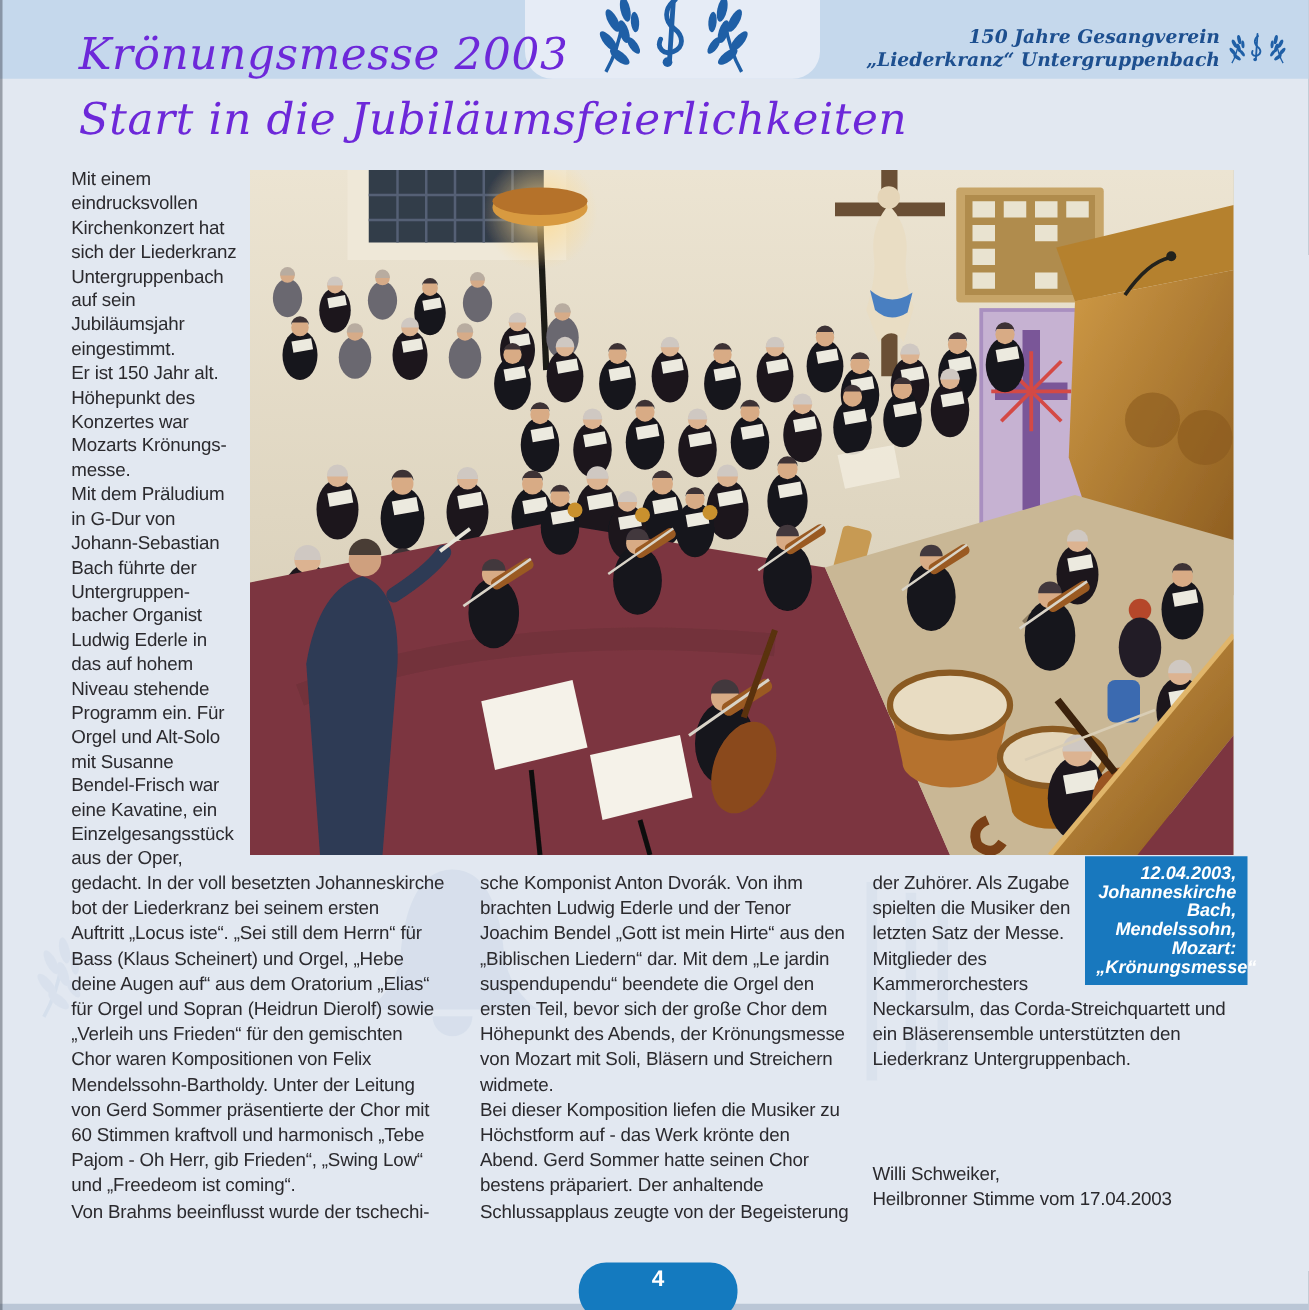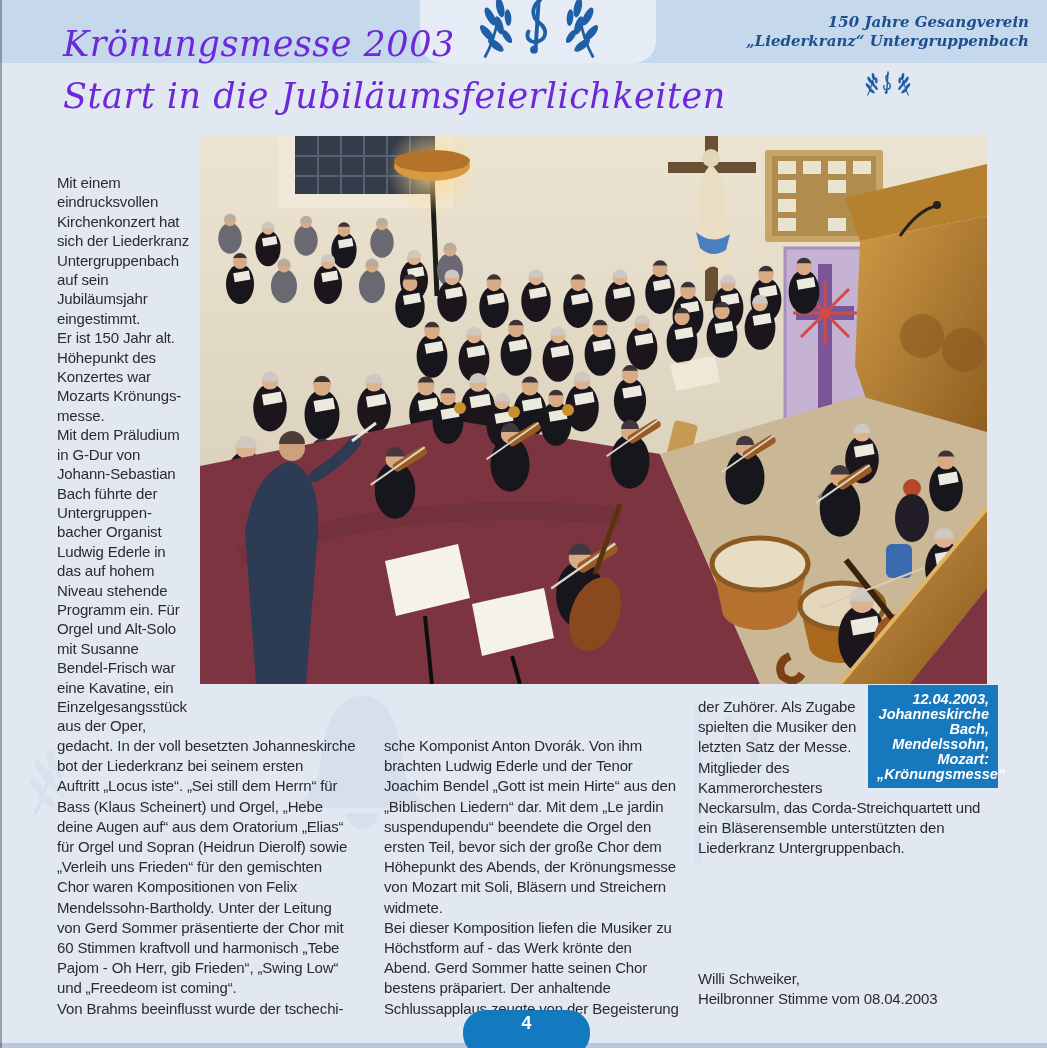--- a/index.html
+++ b/index.html
@@ -3,29 +3,29 @@
 <meta charset="utf-8">
 <style>
   html,body{margin:0;padding:0;background:#9aa3af;}
   .page{position:relative;width:1047px;height:1048px;background:#e2e8f1;overflow:hidden;
         font-family:"Liberation Sans",sans-serif;color:#2b2a2e;}
   .edge-line{position:absolute;left:0;top:0;width:2px;height:100%;background:rgba(45,50,62,.4);z-index:40;}
   .header-band{position:absolute;left:0;top:0;width:100%;height:63px;background:#c5d8ec;}
   .logo-panel{position:absolute;left:420px;top:0;width:236px;height:63px;background:#e6ecf6;
               border-radius:0 0 22px 22px;overflow:hidden;}
   .emblem-big{position:absolute;left:26px;top:-9px;width:186px;height:72px;}
-  .brand{position:absolute;right:18px;top:13px;display:flex;align-items:center;gap:7px;z-index:5;flex-direction:column;}
+  .brand{position:absolute;right:18px;top:13px;display:flex;align-items:center;gap:7px;z-index:5;}
   .brand-text{font-family:"DejaVu Serif",serif;font-style:italic;font-weight:bold;font-size:15px;
               line-height:19px;color:#1d4f8f;text-align:right;white-space:pre-line;}
   .emblem-small{width:46px;height:52px;}
   .title1,.title2{position:absolute;left:63px;margin:0;font-family:"DejaVu Serif",serif;
               font-style:italic;font-weight:normal;color:#6d28d9;font-size:35px;letter-spacing:.5px;z-index:4;}
   .title1{top:24px;}
   .title2{top:76px;}
-  .body{white-space:pre-line;letter-spacing:-0.15px;margin-top:39px;}
+  .body{white-space:pre-line;letter-spacing:-0.15px;}
   .leftcol{position:absolute;left:57px;top:134px;width:146px;font-size:15px;line-height:19.4px;z-index:3;}
   .photo{position:absolute;left:200px;top:136px;width:787px;height:548px;overflow:hidden;background:#d8d0bc;z-index:2;}
   .col{position:absolute;top:697px;font-size:15px;line-height:20.2px;z-index:3;}
   .col1{left:57px;width:322px;}
   .col2{left:384px;width:306px;}
   .col3{left:698px;width:300px;}
   .caption{float:right;width:130px;height:103px;margin:-12px 0 7px 8px;background:#1878be;color:#ffffff;
            font-style:italic;font-weight:bold;font-size:14.5px;line-height:15px;text-align:right;
            padding:7px 9px;box-sizing:border-box;white-space:pre-line;letter-spacing:0;}
   .signature{position:absolute;left:698px;top:930px;font-size:15px;line-height:20.2px;z-index:3;}
@@ -377,20 +377,20 @@
 spielten die Musiker den
 letzten Satz der Messe.
 Mitglieder des
 Kammerorchesters
 Neckarsulm, das Corda-Streichquartett und
 ein Bläserensemble unterstützten den
 Liederkranz Untergruppenbach.</span>
   </div>
 
   <div class="signature body">Willi Schweiker,
-Heilbronner Stimme vom 08.04.2003</div>
+Heilbronner Stimme vom 17.04.2003</div>
 
   <div class="footer-strip"></div>
   <div class="page-pill">
     <span>4</span>
   </div>
 
 </div>
 
 </body></html>

